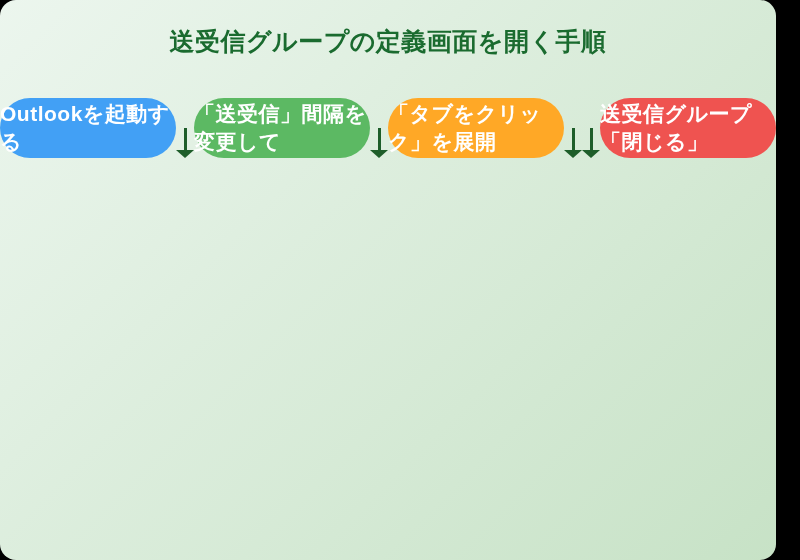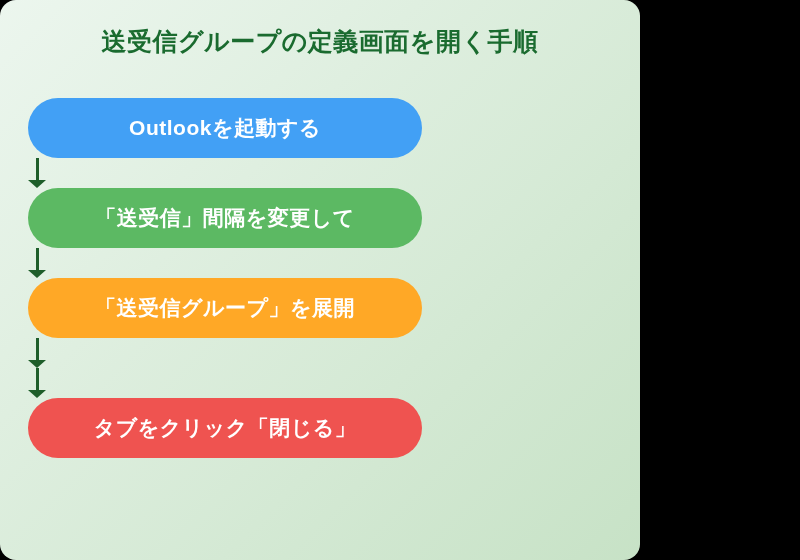--- a/index.html
+++ b/index.html
@@ -3,41 +3,40 @@
 <meta charset="utf-8">
 <style>
   html, body {
     margin: 0;
     padding: 0;
     background: #000;
     font-family: "Liberation Sans", "DejaVu Sans", sans-serif;
   }
   .canvas {
     position: relative;
-    width: 640px;
+    width: 776px;
     height: 560px;
     border-radius: 16px;
     overflow: hidden;
     background: linear-gradient(135deg, var(--bg-start, #ecf6ee) 0%, var(--bg-end, #c7e2c6) 100%);
   }
   .title {
     margin: 26px auto 0 auto;
     text-align: center;
     font-size: 25px;
     line-height: 30px;
     font-weight: bold;
     color: var(--title-color, #1a6b2f);
     letter-spacing: 0.5px;
   }
   .flow {
     margin-top: 42px;
     display: flex;
-    flex-direction: column;
-    align-items: flex-start;
-    margin-left: 28px;
+    flex-direction: row;
+    align-items: flex-end;
   }
   .step {
     width: 394px;
     height: 60px;
     border-radius: 30px;
     display: flex;
     align-items: center;
     justify-content: center;
     color: #ffffff;
     font-size: 21px;
@@ -84,32 +83,32 @@
     <div class="step" style="background-color: rgb(92, 185, 99);">
       <span>「送受信」間隔を変更して</span>
     </div>
 
     <div class="arrow">
       <div class="stem"></div>
       <div class="head"></div>
     </div>
 
     <div class="step" style="background-color: rgb(255, 168, 38);">
-      <span>「送受信グループ」を展開</span>
+      <span>「タブをクリック」を展開</span>
     </div>
 
     <div class="arrow">
       <div class="stem"></div>
       <div class="head"></div>
     </div>
 
 
     <div class="arrow">
       <div class="stem"></div>
       <div class="head"></div>
     </div>
 
     <div class="step" style="background-color: rgb(239, 83, 80);">
-      <span>タブをクリック「閉じる」</span>
+      <span>送受信グループ「閉じる」</span>
     </div>
 
   </div>
 </div>
 
 </body></html>

